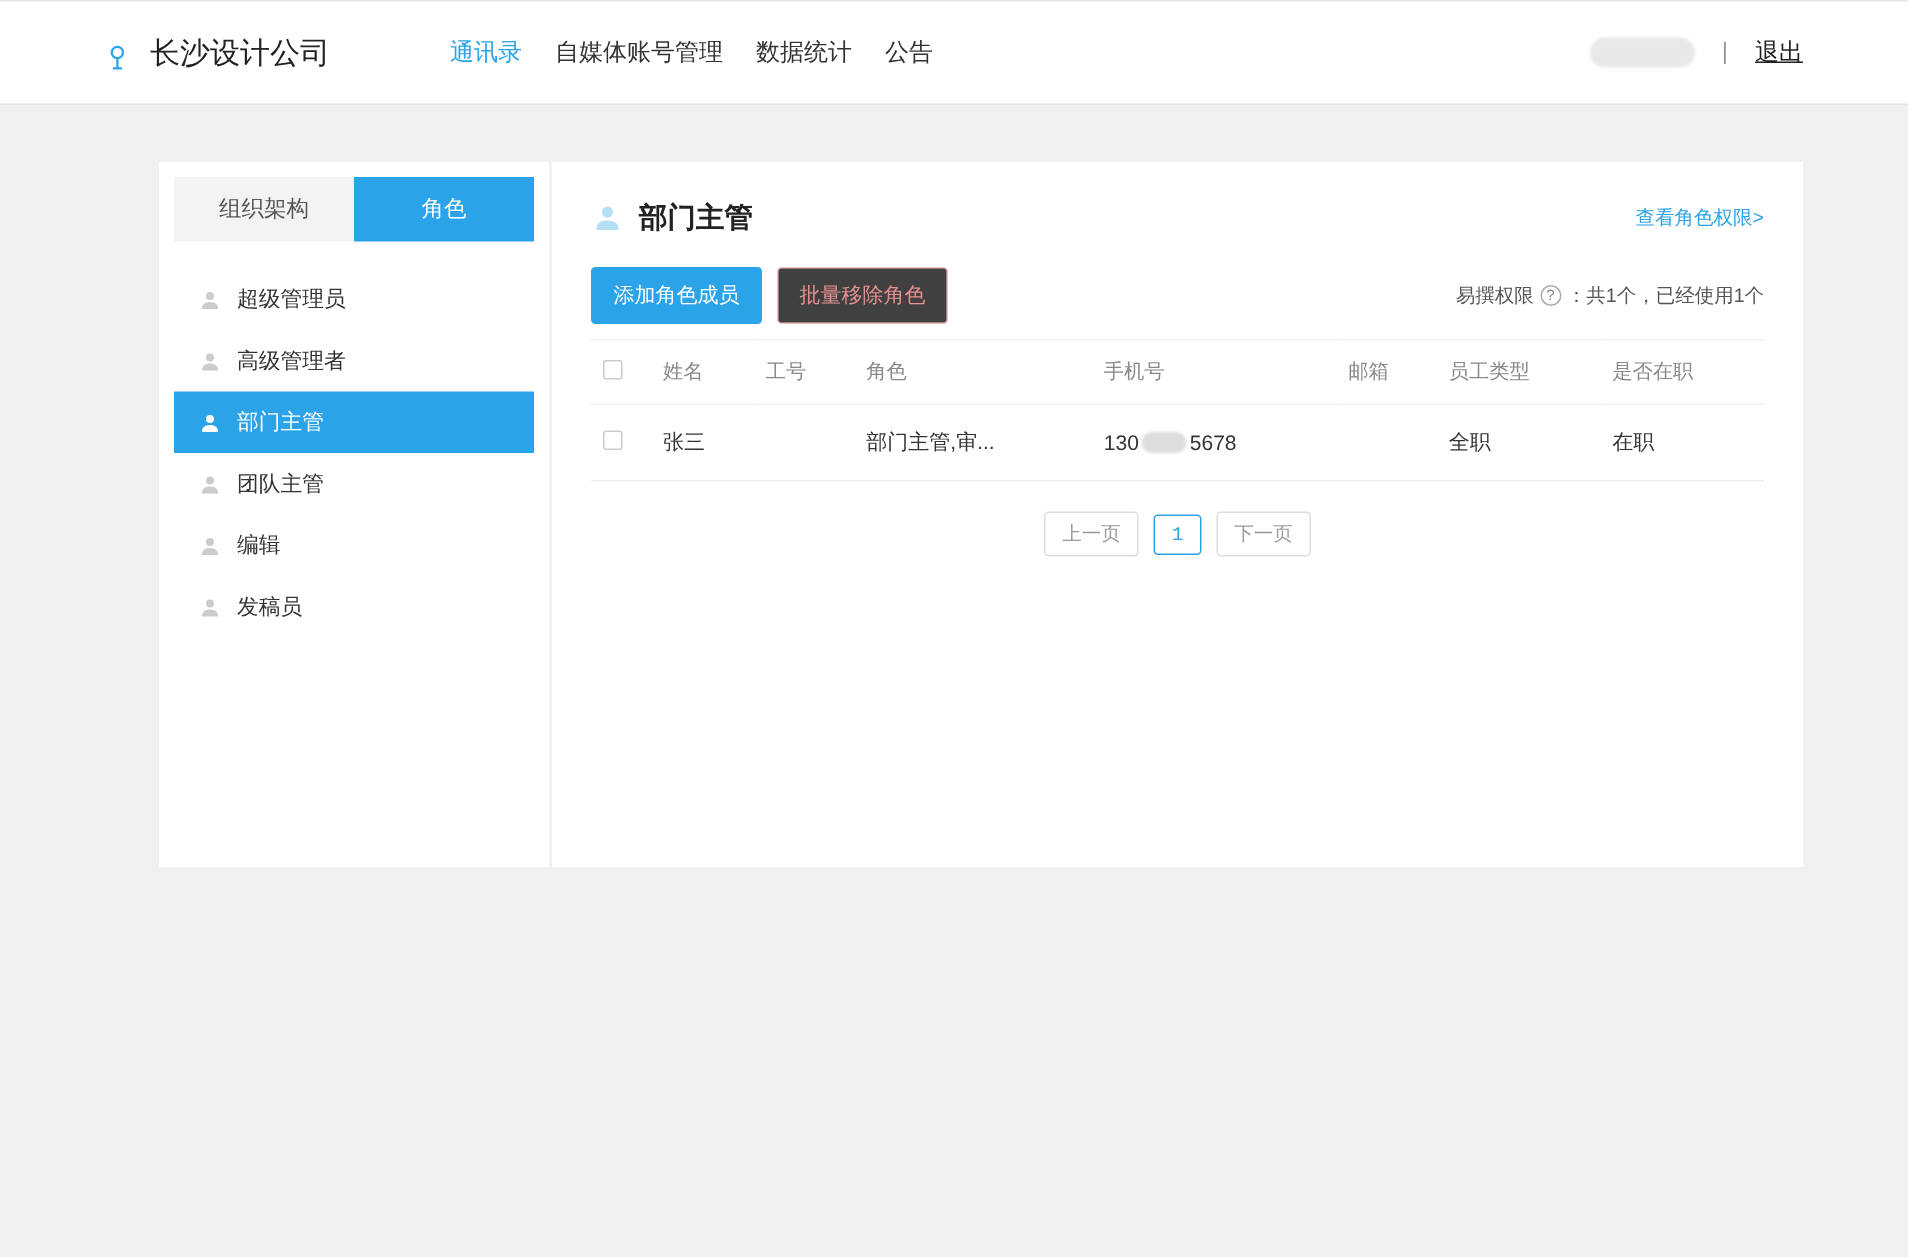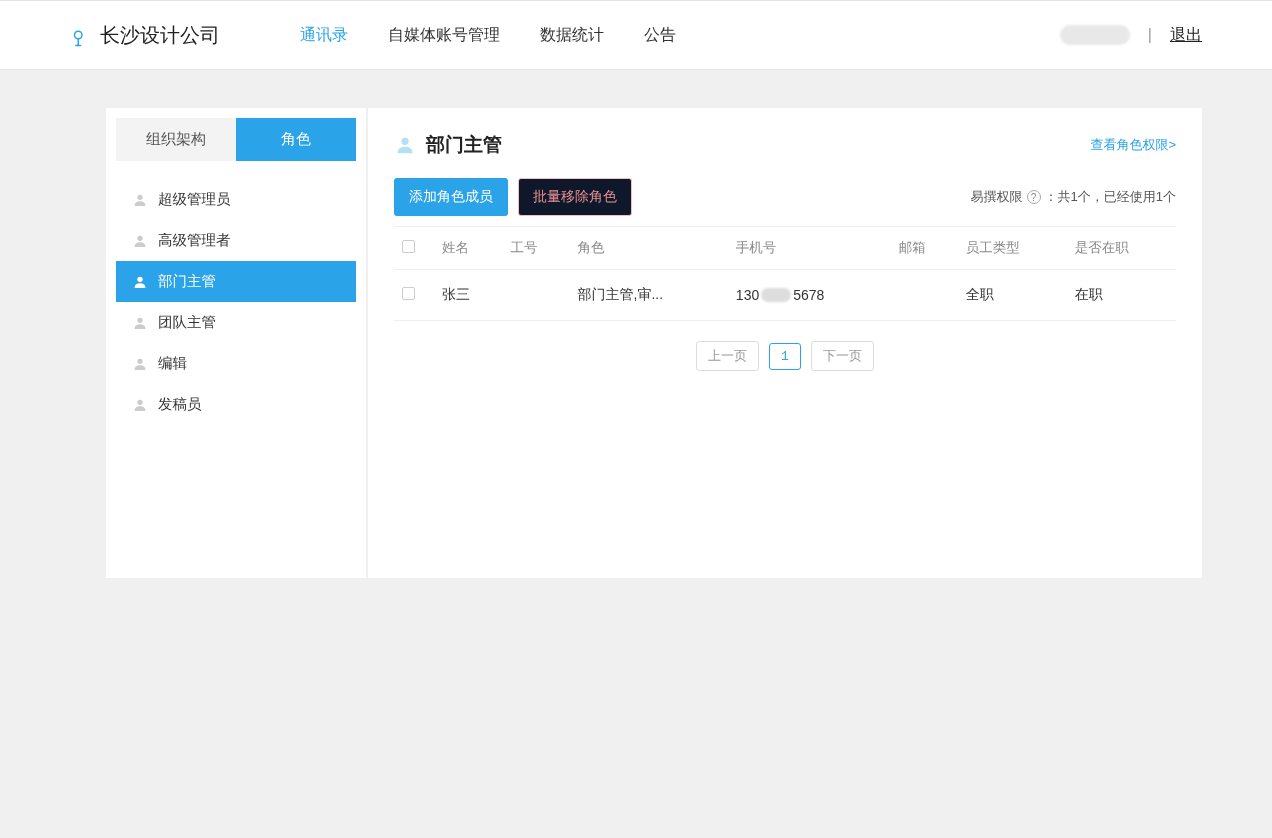--- a/index.html
+++ b/index.html
@@ -20,21 +20,21 @@
       justify-content: space-between;
     }
     .header-left { display: flex; align-items: center; }
     .logo-area { display: flex; align-items: flex-end; margin-right: 80px; }
     .logo-icon {
       width: 18px; height: 22px;
       margin-right: 12px;
       color: #2ba3e8;
     }
     .company-name { font-size: 20px; color: #222; font-weight: 400; }
-    .nav { display: flex; gap: 40px; align-items: flex-end; }
+    .nav { display: flex; gap: 22px; align-items: flex-end; }
     .nav-item { font-size: 16px; color: #333; cursor: pointer; }
     .nav-item.active { color: #2ba3e8; }
     .header-right { display: flex; align-items: center; gap: 18px; font-size: 16px; }
     .user-name-blur {
       width: 70px; height: 20px; background: #e8e8e8; border-radius: 10px;
       filter: blur(1px);
     }
     .divider-v { color: #999; }
     .logout { cursor: pointer; color: #222; text-decoration: underline; }
 
@@ -96,21 +96,21 @@
       display: flex; align-items: center; justify-content: space-between;
       margin-bottom: 10px;
     }
     .action-buttons { display: flex; gap: 10px; }
     .btn {
       padding: 9px 14px; border-radius: 3px; font-size: 14px; cursor: pointer;
       border: 1px solid transparent;
     }
     .btn-primary { background: #2ba3e8; color: #fff; }
     .btn-outline-danger {
-      background: #0f172a; color: #e89090; border: 1px solid #f2c0c0; text-align: center;
+      background: #404040; color: #e89090; border: 1px solid #f2c0c0; text-align: center;
     }
     .summary-text { font-size: 13px; color: #555; display:flex; align-items:center; gap:2px;}
     .help-circle {
       display: inline-flex; align-items:center; justify-content:center;
       width: 14px; height: 14px; border: 1px solid #aaa; border-radius: 50%;
       font-size: 10px; color: #888; margin: 0 2px;
     }
 
     table {
       width: 100%;

